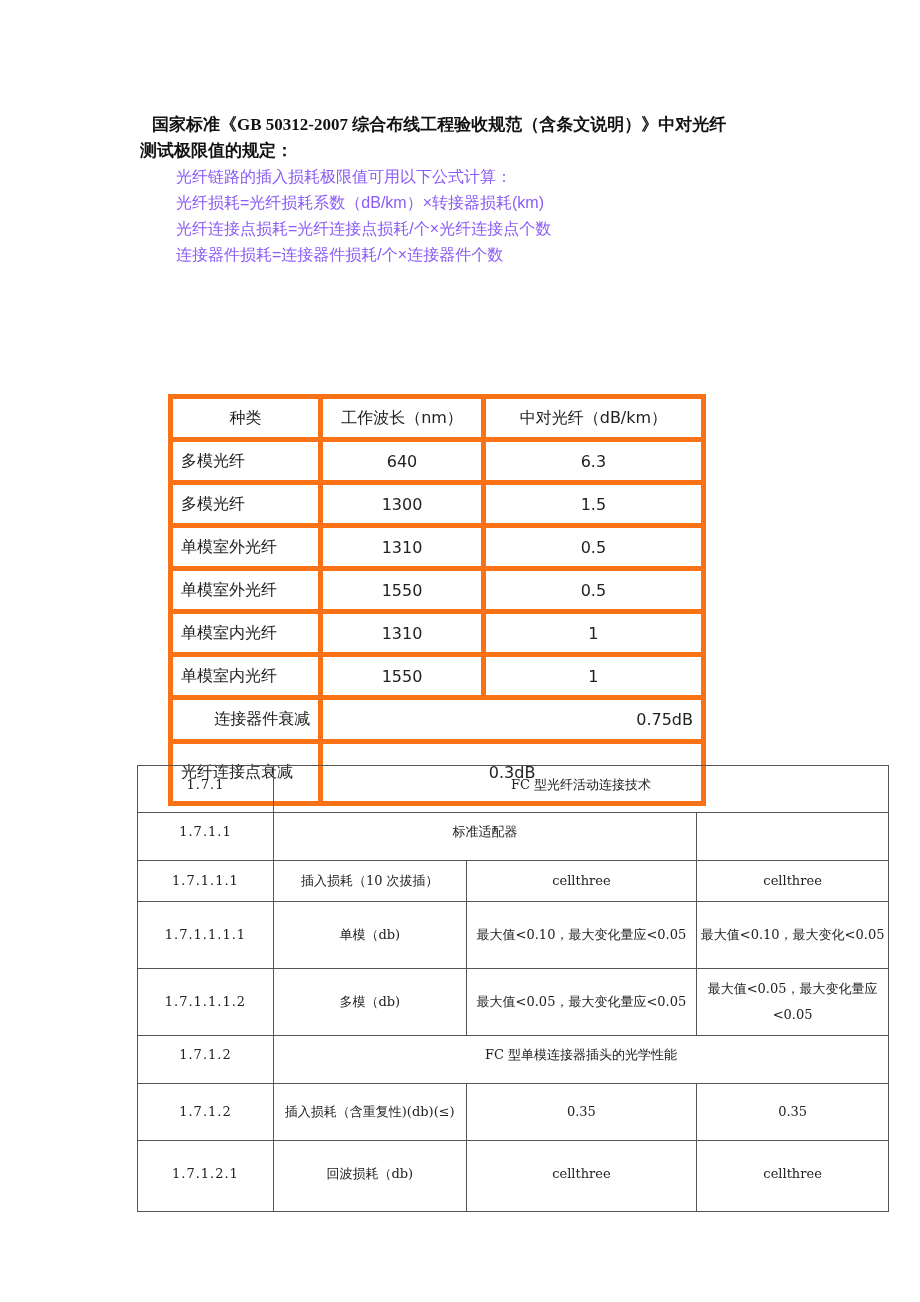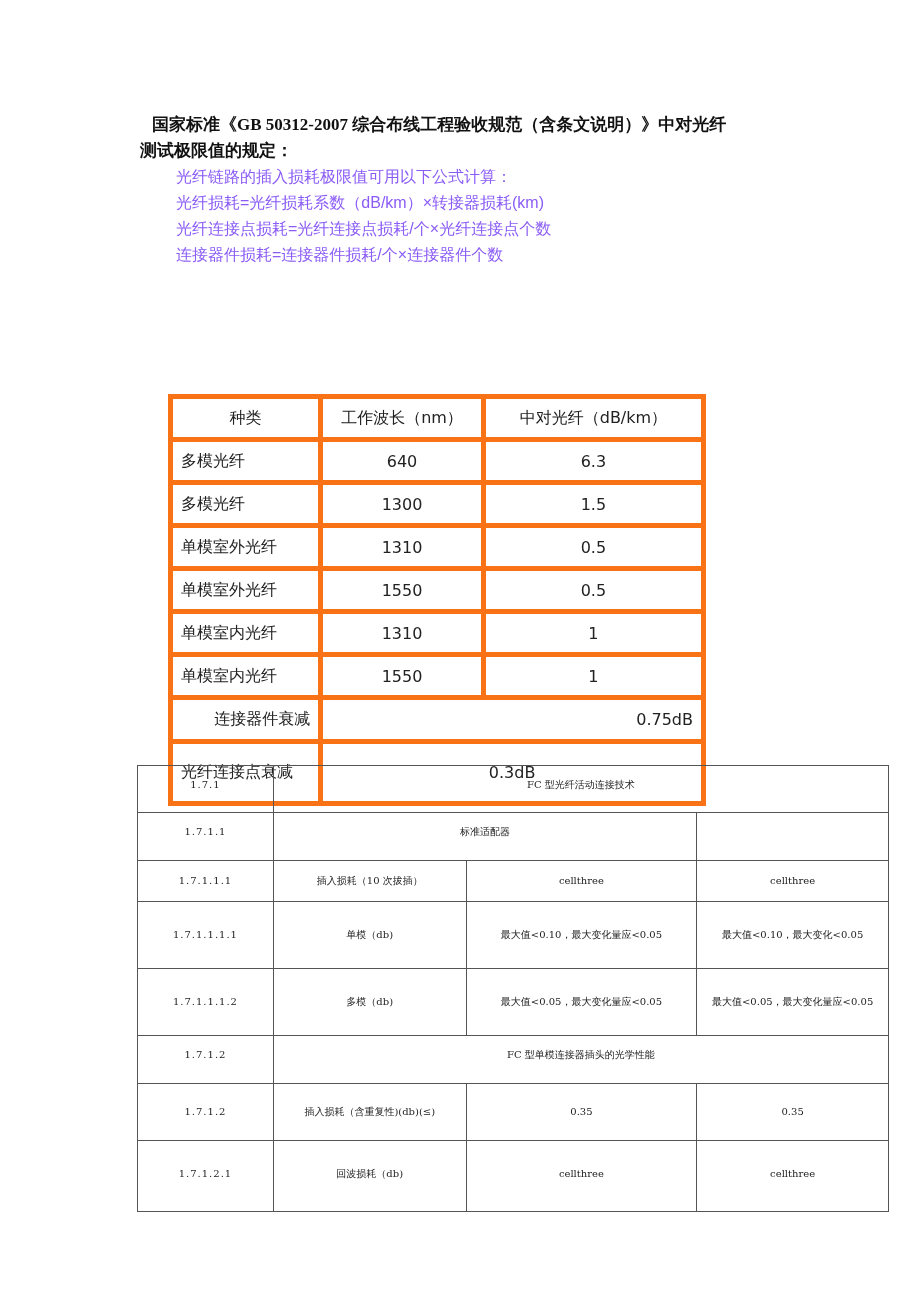--- a/index.html
+++ b/index.html
@@ -9,21 +9,21 @@
   .formulas { position:absolute; left:176px; top:164px; font-family:Liberation Sans, sans-serif; font-size:16px; line-height:26px; color:#8b5cf6; }
   .formulas div { white-space:nowrap; }
 
   table { border-collapse:collapse; position:absolute; }
   #t1 { left:168px; top:394px; width:538px; font-family:"DejaVu Sans", "Liberation Sans", sans-serif; font-size:16px; color:#222; }
   #t1 td { border:5px solid #f97316; height:38px; padding:0 8px; }
   #t1 td.c { text-align:center; }
   #t1 tr.tall td { height:57px; }
   #t1 tr.h39 td { height:39px;text-align:right; }
 
-  #t2 { left:137px; top:765px; width:752px; font-family:"DejaVu Serif", "Liberation Serif", serif; font-size:10px; color:#222; }
+  #t2 { left:137px; top:765px; width:752px; font-family:"DejaVu Serif", "Liberation Serif", serif; font-size:13px; color:#222; }
   #t2 td { border:1px solid #555; text-align:center; vertical-align:middle; padding:0 2px; line-height:26px; }
   #t2 td.num { font-family:"DejaVu Serif", "Liberation Serif", serif; letter-spacing:1px; }
   #t2 tr.r41 td { height:40px; }
   #t2 tr.r42 td { height:41px; }
   #t2 tr.r67 td { height:66px; }
   #t2 tr.r57 td { height:56px; }
   #t2 tr.r50 td { height:50px; vertical-align:top; padding-top:20px; }
   #t2 td.top { vertical-align:top; padding-top:6px; }
 </style>
 </head>

